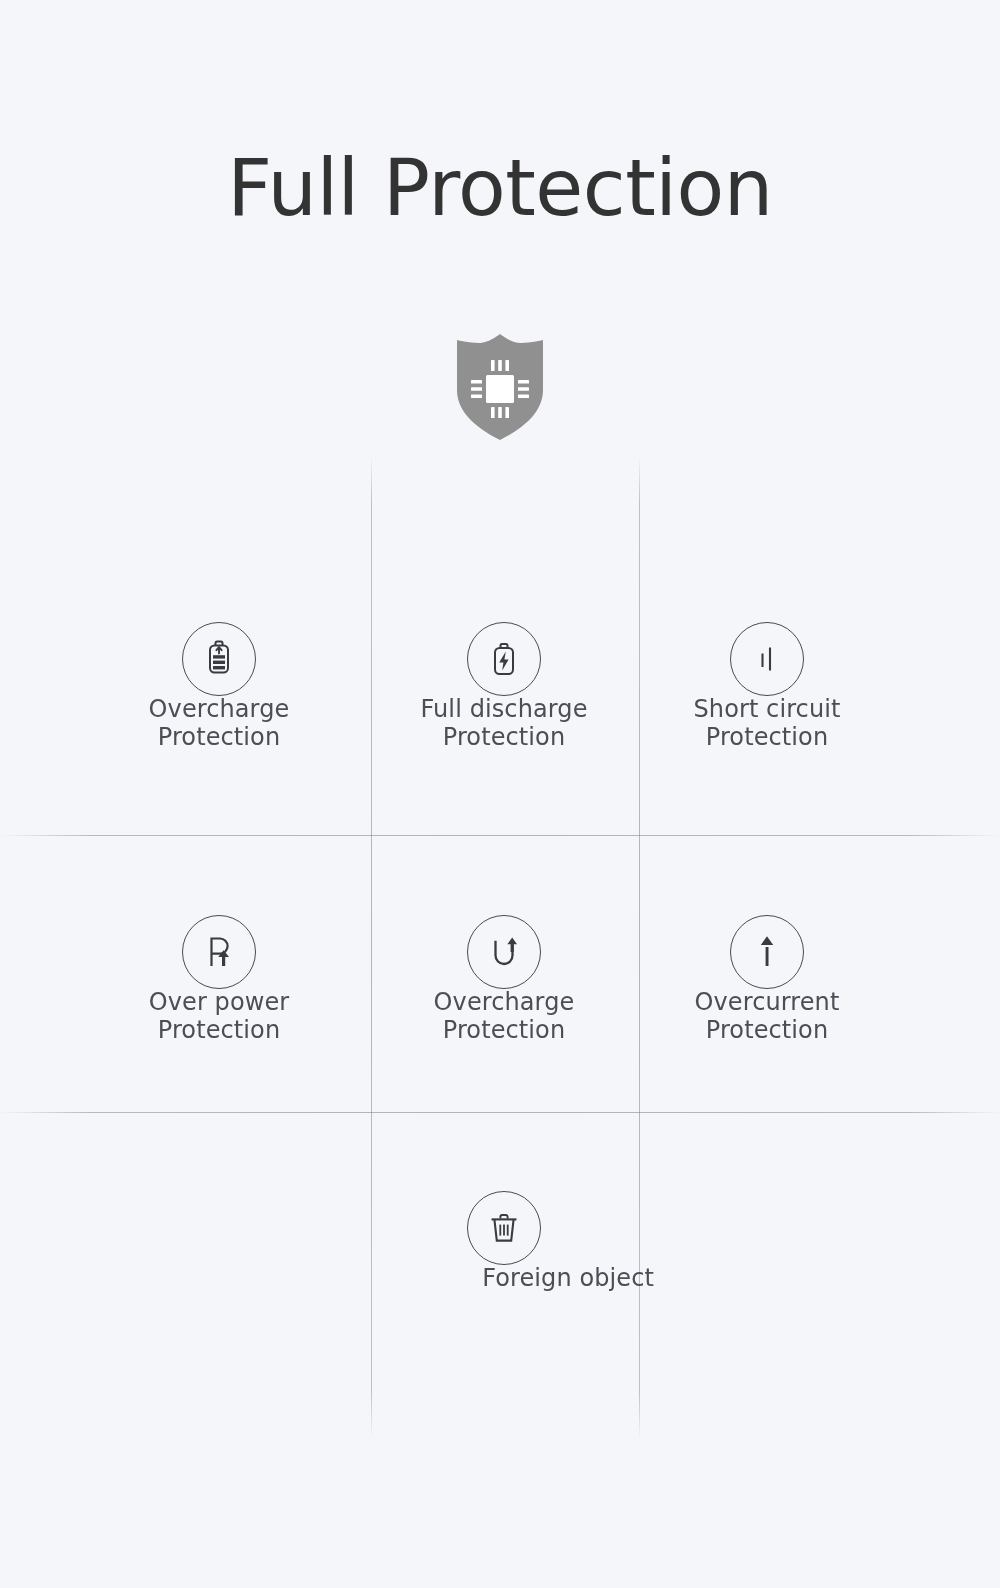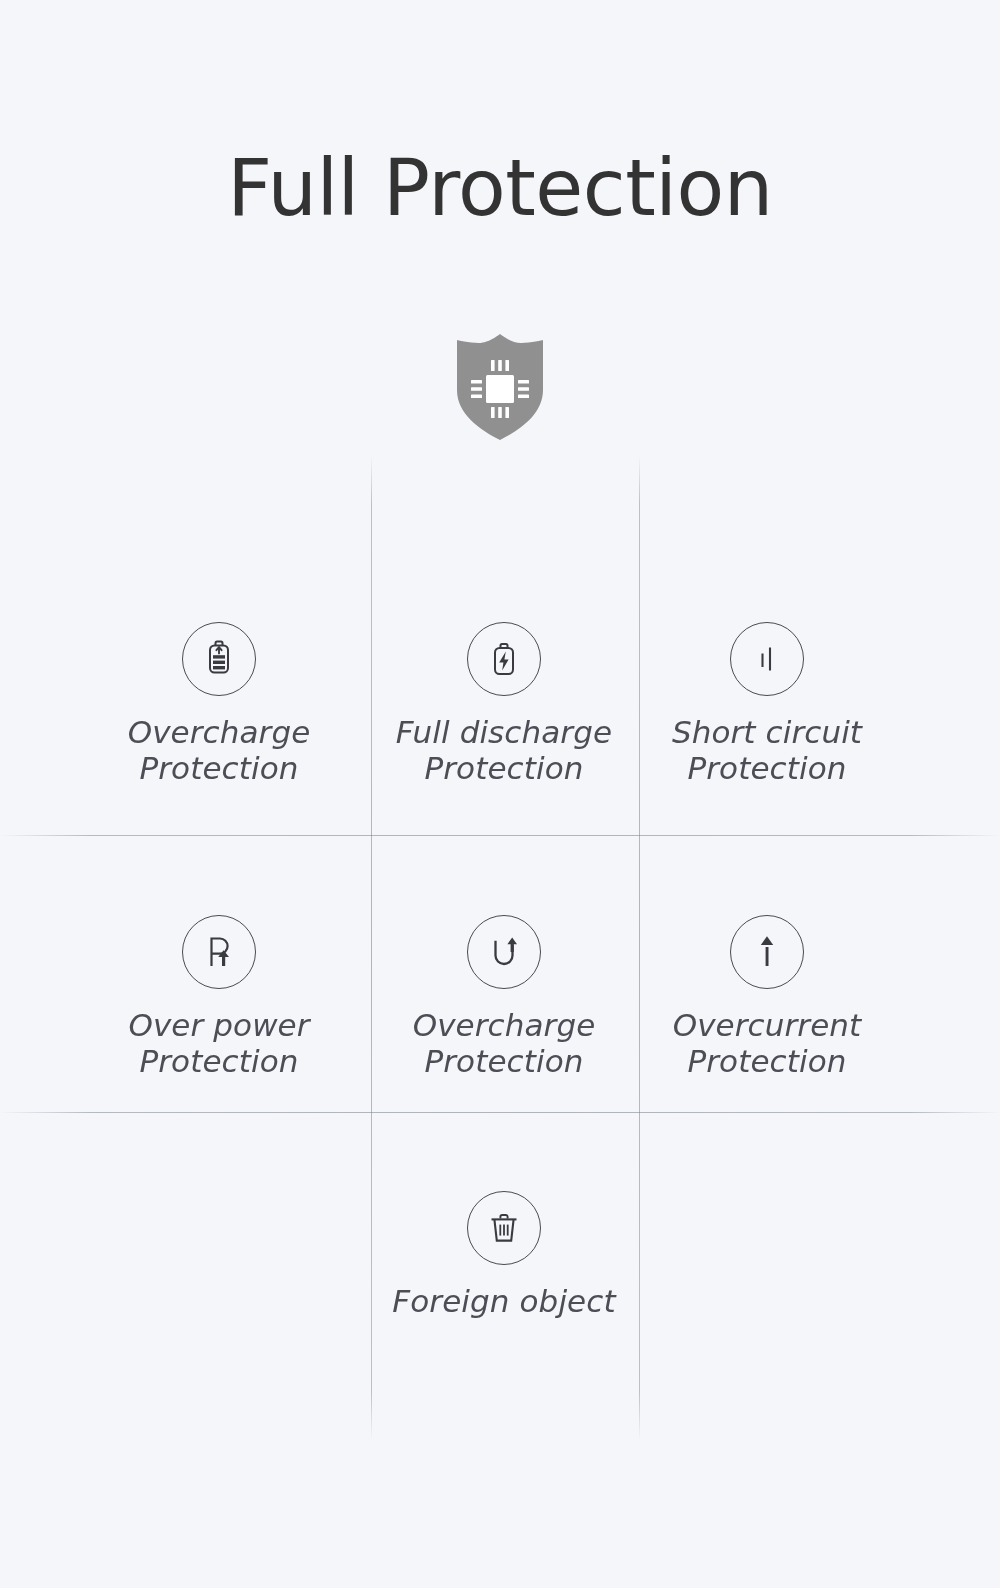--- a/index.html
+++ b/index.html
@@ -56,31 +56,30 @@
   
   .cell { position:absolute; width:300px; text-align:center; }
   .cell .icon-wrap {
     width:74px; height:74px; margin:0 auto;
     border:1.4px solid #4a4a50; border-radius:50%;
     display:flex; align-items:center; justify-content:center;
     background:transparent;
   }
   .cell .icon-wrap svg { display:block; }
   .cell .label {
-    margin-top:19px;
     font-family:"DejaVu Sans", sans-serif;
-    font-size:31px; font-weight:400; color:#4d4d55;
-    line-height:1.16; letter-spacing:0.1px;font-style:italic;
+    font-size:24px; font-weight:400; color:#4d4d55;
+    line-height:1.16; letter-spacing:0.1px;
   }
   .cell .label .l2 { display:block; }
 
   
   .c-r1 { top:167px; }
   .c-r2 { top:460px; }
-  .c-r3 { top:736px; }
+  .c-r3 { top:736px;text-align:right; }
   .col-1 { left:69px; }
   .col-2 { left:354px; }
   .col-3 { left:617px; }
 </style>
 </head>
 <body>
 
 <div class="page">
 
   <div class="title">Full Protection</div>

